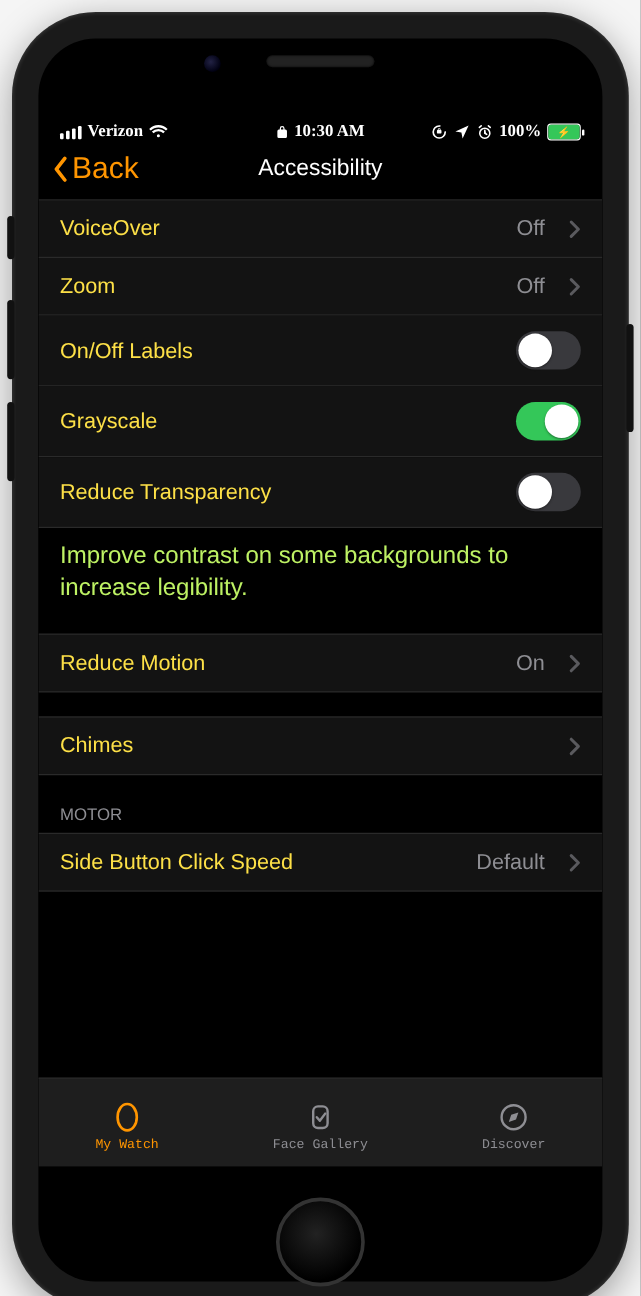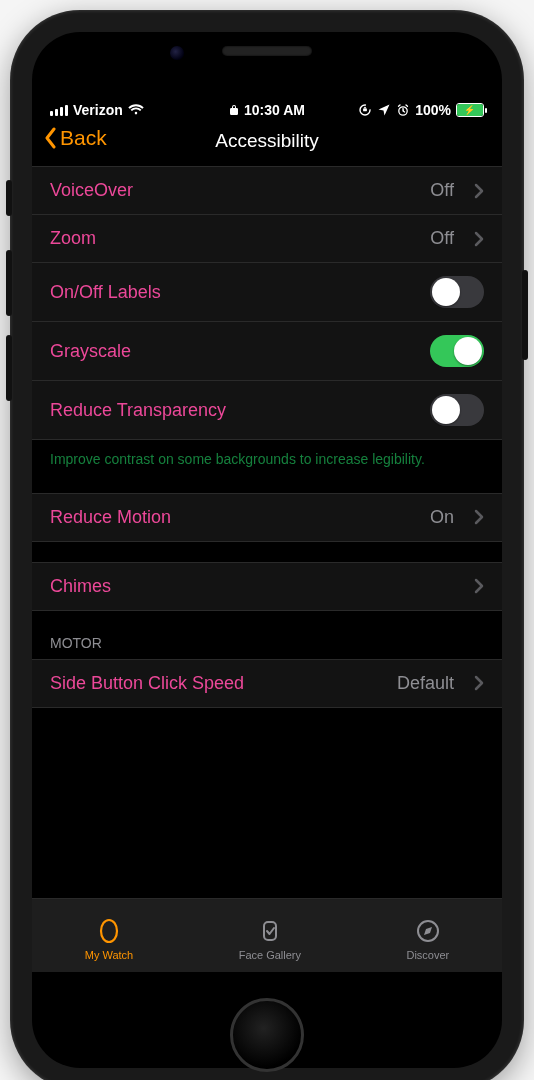--- a/index.html
+++ b/index.html
@@ -53,21 +53,21 @@
   
   .status-bar {
     height: 92px;
     display: flex;
     align-items: flex-end;
     justify-content: space-between;
     padding: 0 18px 6px;
     font-size: 14px;
     font-weight: 600;
   }
-  .status-left, .status-center, .status-right { display:flex; align-items:center; gap:5px; }
+  .status-left, .status-center, .status-right { display:flex; align-items:center; gap:5px;font-family:Liberation Serif, serif; }
   .status-center { position:absolute; left:50%; transform: translateX(-50%); bottom:6px; }
   .status-bar { position: relative; }
   .sig-bars { display:flex; align-items:flex-end; gap:2px; }
   .sig-bars span { width:3px; background:#fff; border-radius:1px; }
   .sig-bars span:nth-child(1){height:5px;}
   .sig-bars span:nth-child(2){height:7px;}
   .sig-bars span:nth-child(3){height:9px;}
   .sig-bars span:nth-child(4){height:11px;}
   .wifi-icon svg { width:16px; height:12px; display:block; }
   .lock-icon svg { width:10px; height:12px; display:block; }
@@ -85,21 +85,21 @@
   .bolt { font-size:9px; color:#000; line-height:1; }
   
   .nav {
     display:flex; align-items:center; justify-content:center;
     position: relative;
     padding: 6px 14px 14px;
   }
   .back {
     position:absolute; left:12px; top:2px;
     display:flex; align-items:center; gap:2px;
-    color:#ff9500; font-size:21px;
+    color:#ff9500; font-size:25px;
   }
   .back svg { width:14px; height:22px; }
   .title { font-size:19px; font-weight:400; }
   
   .content {
     flex:1;
     overflow:hidden;
     background:#000;
     padding: 0;
   }
@@ -110,55 +110,55 @@
     text-transform: uppercase;
   }
   .row {
     display:flex; align-items:center; justify-content:space-between;
     padding: 13px 18px;
     background:#131313;
     border-bottom:1px solid #2a2a2a;
     font-size:18px;
   }
   .group-top { border-top:1px solid #2a2a2a; }
-  .row .label { color:#ec4899; }
+  .row .label { color:#fde047; }
   .row .value { color:#8e8e93; font-size:18px; display:flex; align-items:center; gap:20px;}
   .chev { width:10px; height:16px; }
   .chev path { stroke:#5a5a5e; stroke-width:2.5; fill:none; stroke-linecap:round; stroke-linejoin:round;}
   .toggle {
     width:54px; height:32px; border-radius:16px;
     position:relative;
     background:#39393d;
     flex:none;
   }
   .toggle .knob {
     position:absolute; top:2px; left:2px;
     width:28px; height:28px; border-radius:50%; background:#fff;
     box-shadow:0 1px 2px rgba(0,0,0,0.4);
   }
   .toggle.on { background:#34c759; }
   .toggle.on .knob { left:auto; right:2px; }
   .footer-note {
-    color:#15803d; font-size:14px; line-height:1.35;
+    color:#bef264; font-size:20px; line-height:1.35;
     padding: 10px 18px 4px;
   }
   .spacer { height: 20px; }
   
   .tabbar {
     height:74px;
     background:#1e1e1e;
     border-top:1px solid #2a2a2a;
     display:flex;
     align-items:center;
     justify-content:space-around;
     padding-top:6px;
   }
   .tab {
     display:flex; flex-direction:column; align-items:center; gap:4px;
-    font-size:11px; color:#8e8e93;
+    font-size:11px; color:#8e8e93;font-family:Liberation Mono, monospace;
   }
   .tab.active { color:#ff9500; }
   .tab .ticon svg { width:28px; height:28px; display:block; }
   
   .homebtn {
     position:absolute; bottom:18px; left:50%; transform:translateX(-50%);
     width:74px; height:74px; border-radius:50%;
     background: radial-gradient(circle at 45% 40%, #222 0%, #000 70%);
     border:3px solid #333;
   }

